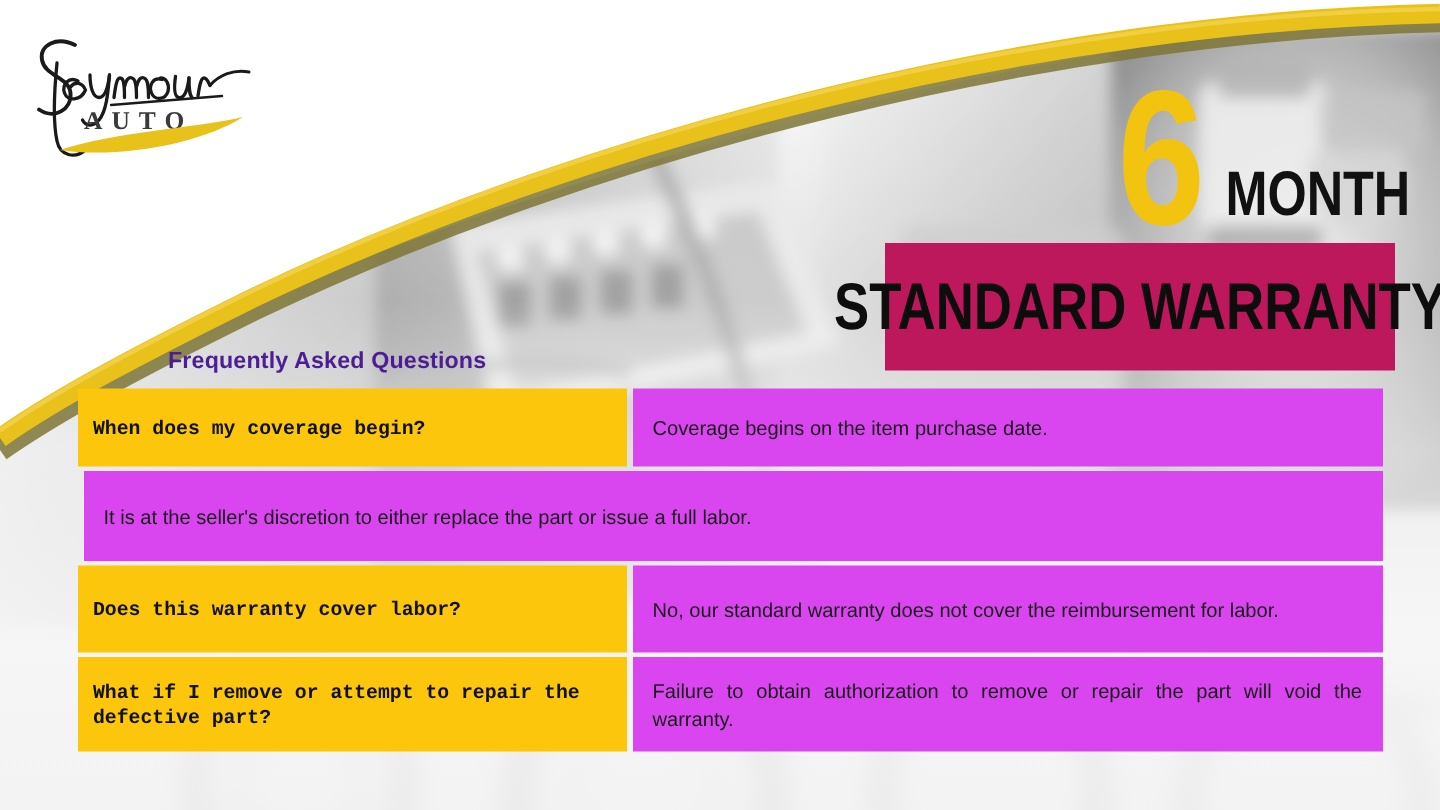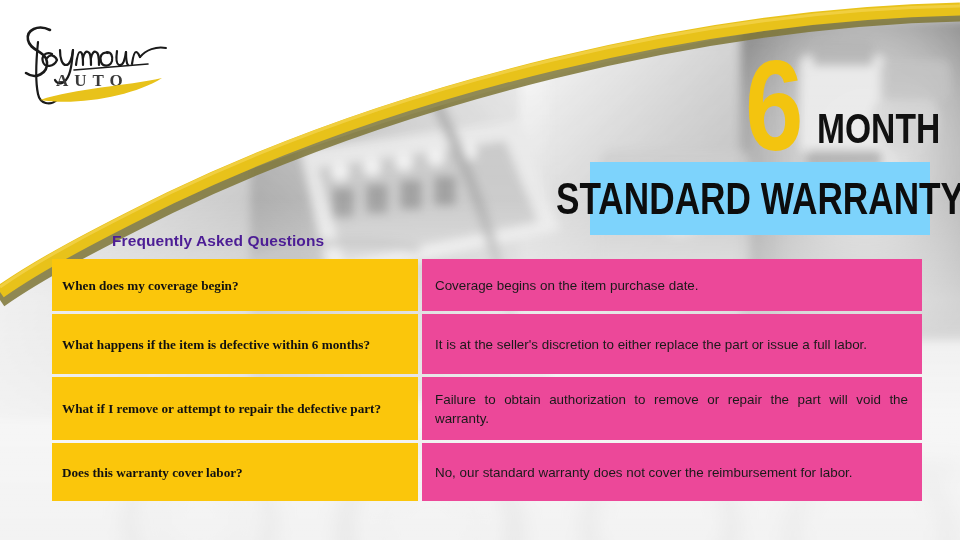--- a/index.html
+++ b/index.html
@@ -99,22 +99,22 @@
     transform-origin: left top;
     letter-spacing: 0px;
   }
 
   
   .warranty-band {
     position: absolute;
     left: 590px;
     top: 162px;
     width: 340px;
-    height: 73px;
-    background: #7dd3fc;
+    height: 85px;
+    background: #be185d;
     display: flex;
     align-items: center;
     justify-content: center;
   }
   .warranty-band .txt {
     font-family: "Liberation Sans", sans-serif;
     font-weight: bold;
     font-size: 44px;
     line-height: 44px;
     color: #0d0d0d;
@@ -153,36 +153,36 @@
   .q-cell {
     width: 366px;
     flex: 0 0 366px;
     background: #FBC60B;
     padding: 11px 10px 11px 10px;
     box-sizing: border-box;
     display: flex;
     align-items: center;
   }
   .q-cell .q-text {
-    font-family: Liberation Serif, serif;
+    font-family: Liberation Mono, monospace;
     font-weight: bold;
     font-size: 13.2px;
     line-height: 17px;
     color: #111111;
   }
 
   .gap-cell {
     width: 4px;
     flex: 0 0 4px;
     background: transparent;
   }
 
   .a-cell {
     flex: 1 1 auto;
-    background: #ec4899;
+    background: #d946ef;
     padding: 11px 14px 11px 13px;
     box-sizing: border-box;
     display: flex;
     align-items: center;
   }
   .a-cell .a-text {
     font-family: "Liberation Sans", sans-serif;
     font-weight: normal;
     font-size: 13.4px;
     line-height: 19px;
@@ -352,44 +352,41 @@
       <div class="q-cell">
         <span class="q-text">When does my coverage begin?</span>
       </div>
       <div class="gap-cell"></div>
       <div class="a-cell">
         <span class="a-text">Coverage begins on the item purchase date.</span>
       </div>
     </div>
 
     <div class="faq-row row-h2">
-      <div class="q-cell">
-        <span class="q-text">What happens if the item is defective within 6 months?</span>
-      </div>
       <div class="gap-cell"></div>
       <div class="a-cell">
         <span class="a-text">It is at the seller's discretion to either replace the part or issue a full labor.</span>
       </div>
     </div>
 
+    <div class="faq-row row-h3">
+      <div class="q-cell">
+        <span class="q-text">Does this warranty cover labor?</span>
+      </div>
+      <div class="gap-cell"></div>
+      <div class="a-cell">
+        <span class="a-text">No, our standard warranty does not cover the reimbursement for labor.</span>
+      </div>
+    </div>
+
     <div class="faq-row row-h4">
       <div class="q-cell">
         <span class="q-text">What if I remove or attempt to repair the defective part?</span>
       </div>
       <div class="gap-cell"></div>
       <div class="a-cell">
         <span class="a-text">Failure to obtain authorization to remove or repair the part will void the warranty.</span>
       </div>
     </div>
 
-    <div class="faq-row row-h3">
-      <div class="q-cell">
-        <span class="q-text">Does this warranty cover labor?</span>
-      </div>
-      <div class="gap-cell"></div>
-      <div class="a-cell">
-        <span class="a-text">No, our standard warranty does not cover the reimbursement for labor.</span>
-      </div>
-    </div>
-
   </div>
 
 </div>
 
 </body></html>

